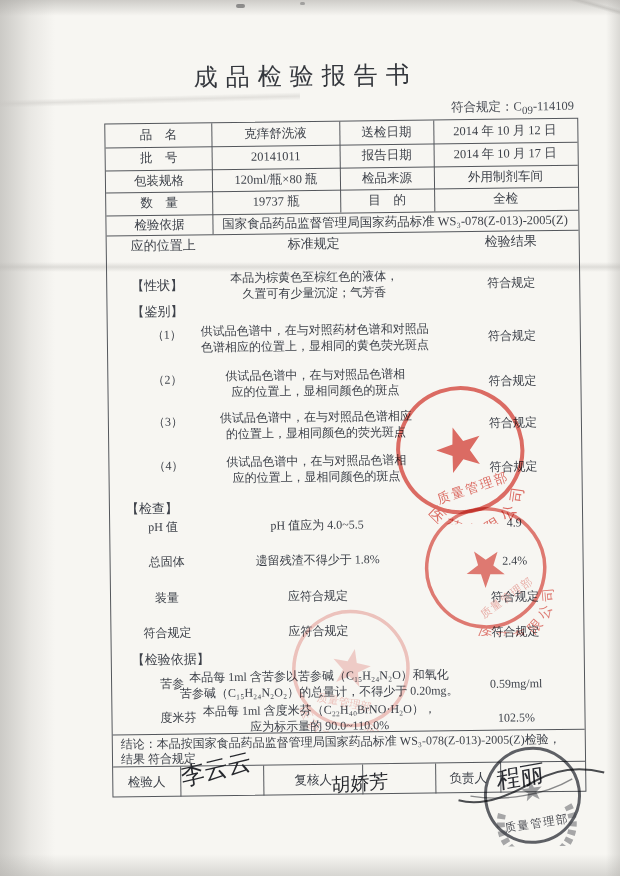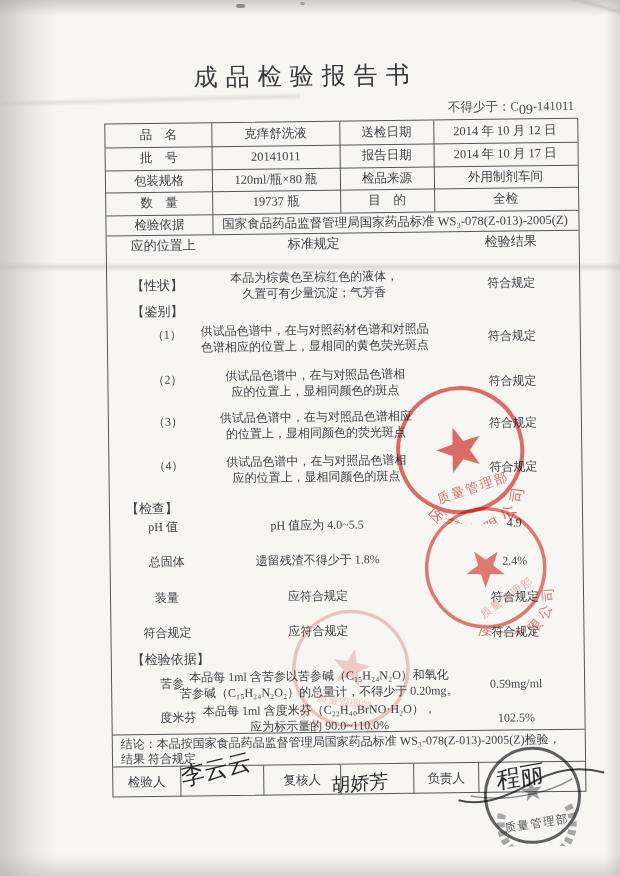--- a/index.html
+++ b/index.html
@@ -21,21 +21,21 @@
   .crease-3{position:absolute;left:0;top:96px;width:300px;height:8px;transform:rotate(-1.5deg);
     background:linear-gradient(180deg,rgba(0,0,0,0),rgba(200,198,194,.45),rgba(0,0,0,0));}
   .speck-a{position:absolute;left:236px;top:4px;width:9px;height:4px;background:rgba(60,60,62,.5);border-radius:2px;}
   .speck-b{position:absolute;left:300px;top:2px;width:5px;height:3px;background:rgba(80,80,82,.4);border-radius:2px;}
 
   #doc{position:absolute;inset:0;transform:rotate(-0.7deg);transform-origin:310px 430px;}
 
   .title{position:absolute;left:0;top:60px;width:620px;text-align:center;
          font-size:24px;letter-spacing:8px;color:#34373d;}
   .report-no{position:absolute;right:42px;top:101px;font-size:12.5px;color:#484c54;}
-  sub{font-size:14px;}
+  sub{font-size:11px;}
 
   .tbl{position:absolute;left:108px;top:121px;width:474px;height:674px;
        border:1.5px solid #54575c;box-sizing:border-box;}
   .hline{position:absolute;left:0;width:100%;height:0;border-top:1px solid #54575c;}
   .vline{position:absolute;top:0;width:0;border-left:1px solid #54575c;}
 
   .irow{position:absolute;left:0;width:471px;display:flex;align-items:center;font-size:12.5px;}
   .ic{flex:none;display:flex;align-items:center;justify-content:center;text-align:center;height:100%;}
   .ic1{width:106px;} .ic2{width:128px;} .ic3{width:94px;} .ic4{width:143px;}
   .basis-val{flex:1;text-align:center;}
@@ -49,21 +49,21 @@
   .mi{position:absolute;top:0;white-space:nowrap;text-align:right;}
   .mh{font-size:13px;}
   .ms{position:absolute;left:62px;width:290px;text-align:center;}
   .ms .line{display:block;}
   .mr{position:absolute;left:344px;width:120px;text-align:center;}
 
   .concl{position:absolute;left:8px;top:613px;width:458px;font-size:12px;line-height:14.5px;}
   .sigrow{position:absolute;left:0;top:643px;width:471px;height:30px;display:flex;font-size:12.5px;}
   .sc{flex:none;display:flex;align-items:center;justify-content:center;border-left:1px solid #54575c;box-sizing:border-box;}
   .sc:first-child{border-left:none;}
-  .sc-l1{width:67px;} .sc-s1{width:83px;} .sc-l2{width:77px;} .sc-s2{width:73px;} .sc-l3{width:65px;} .sc-s3{width:106px;}
+  .sc-l1{width:67px;} .sc-s1{width:83px;} .sc-l2{width:99px;} .sc-s2{width:73px;} .sc-l3{width:65px;} .sc-s3{width:106px;}
 
   .sig{position:absolute;color:#26282d;white-space:nowrap;}
   .sig-inspector{left:176px;top:752px;font-size:24px;transform:rotate(-13deg) skewX(-6deg);}
   .sig-reviewer{left:327px;top:771px;font-size:19px;transform:rotate(-4deg) skewX(-4deg);}
   .sig-responsible{left:492px;top:763px;font-size:24px;transform:rotate(-9deg) skewX(-5deg);color:#2b2d33;}
 
   .stamp{position:absolute;mix-blend-mode:multiply;}
 </style>
 </head>
 <body>
@@ -78,21 +78,21 @@
   <div class="crease-2"></div>
   <div class="crease-3"></div>
   <div class="speck-a"></div>
   <div class="speck-b"></div>
 
   <div id="doc">
 
     <div class="title">成品检验报告书</div>
 
     <div class="report-no">
-      <span>不得少于：</span><span>C</span><sub>09</sub><span>-141011</span>
+      <span>符合规定：</span><span>C</span><sub>09</sub><span>-114109</span>
     </div>
 
     <div class="tbl">
 
       <div class="hline" style="top:23px"></div>
       <div class="hline" style="top:46px"></div>
       <div class="hline" style="top:68px"></div>
       <div class="hline" style="top:91px"></div>
       <div class="hline" style="top:111px"></div>
       <div class="hline" style="top:610px"></div>

